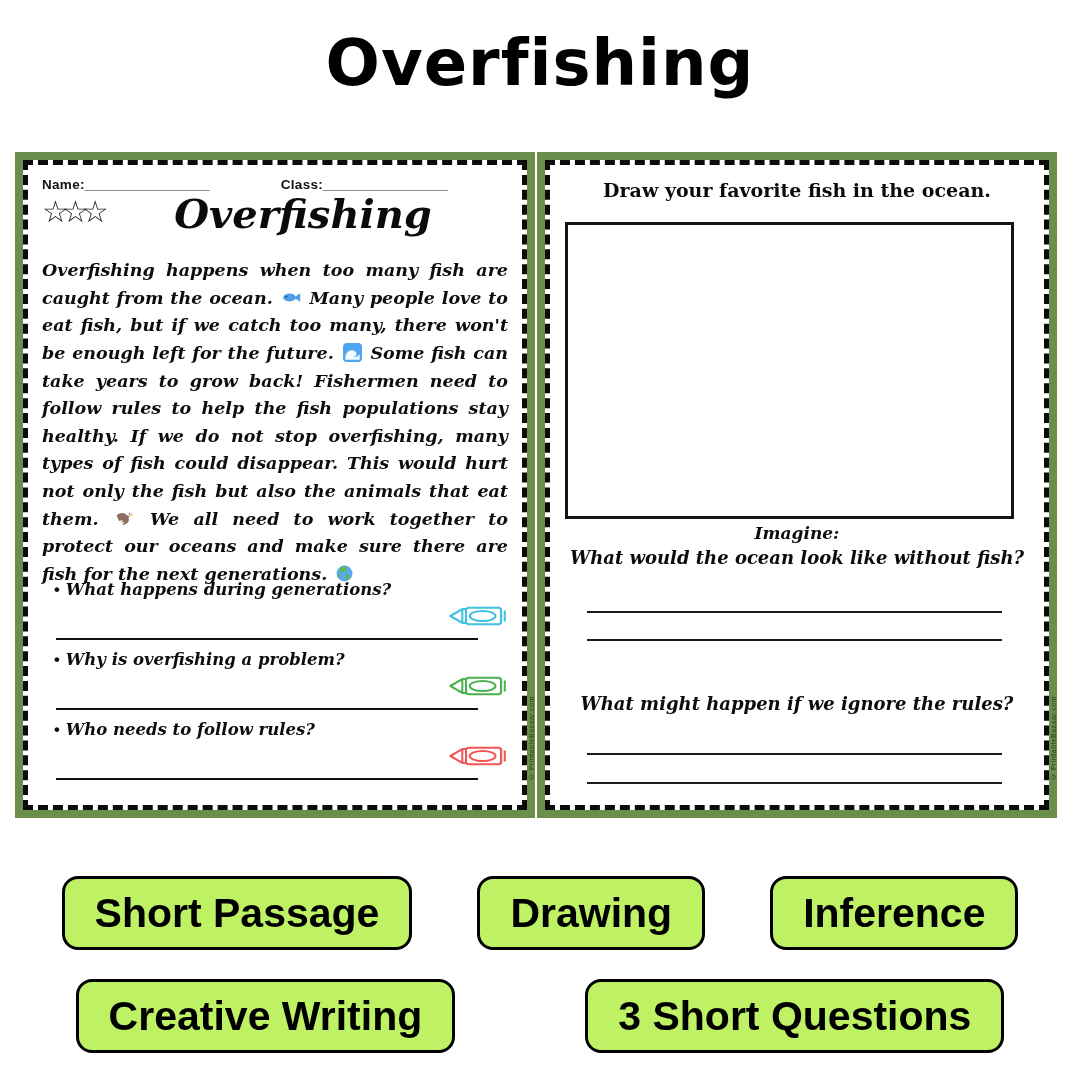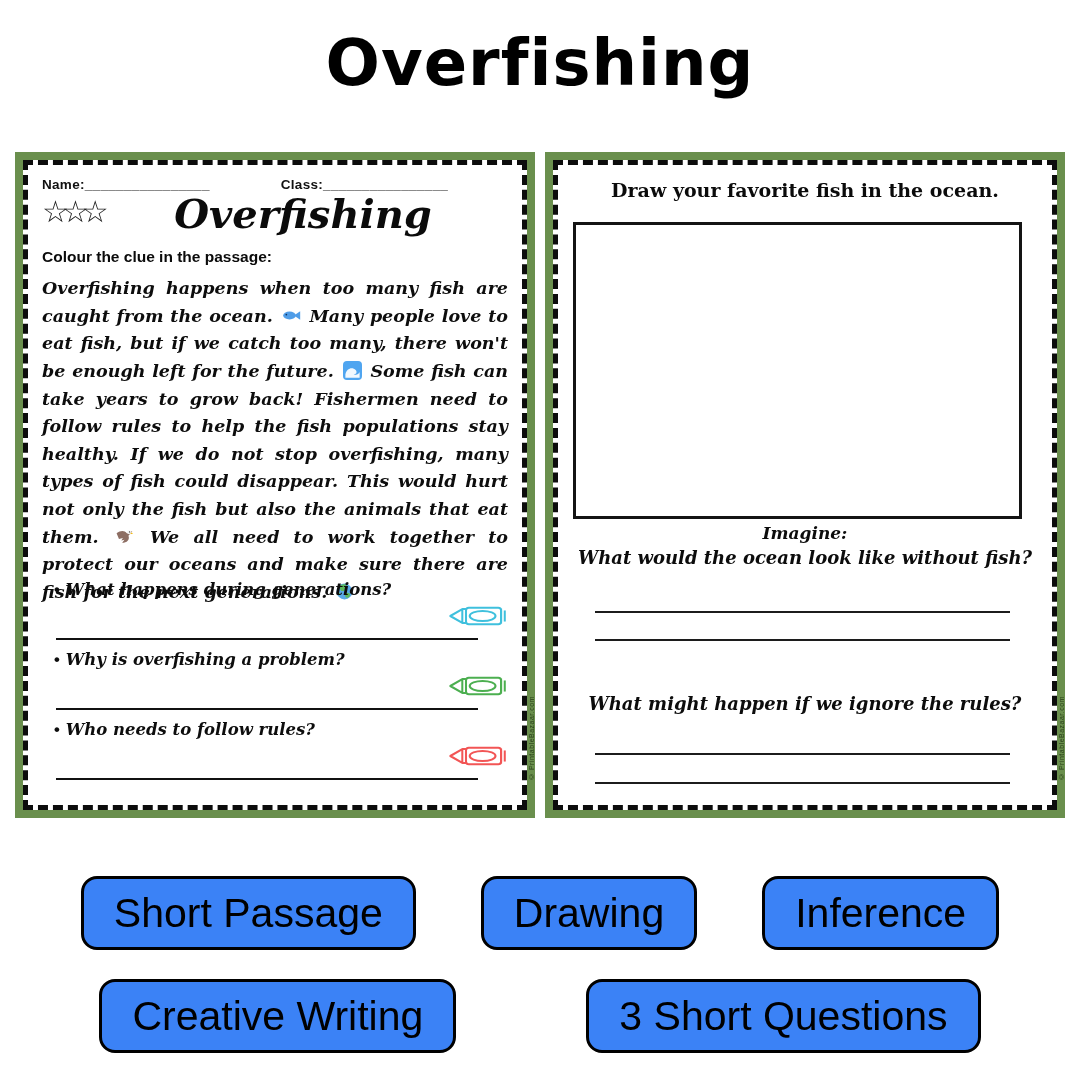--- a/index.html
+++ b/index.html
@@ -9,21 +9,21 @@
   }
 
   
   .main-title {
     position:absolute; top:26px; left:0; width:1080px; text-align:center;
     font-family:"DejaVu Sans", sans-serif; font-weight:800; font-size:64px;
     letter-spacing:1px; color:#000;
   }
 
   
-  .sheets { position:absolute; top:152px; left:15px; width:1050px; height:666px; display:flex; gap:10px; }
+  .sheets { position:absolute; top:152px; left:15px; width:1050px; height:666px; display:flex; gap:2px; }
   .sheet { width:520px; height:666px; background:#6a8f4d; padding:8px; box-sizing:border-box; position:relative; }
   .sheet-inner {
     width:100%; height:100%; box-sizing:border-box; background:#fff;
     border:5px dashed #0c0c0c; position:relative; padding:12px 14px;
   }
   .watermark {
     position:absolute; right:0px; bottom:38px; writing-mode:vertical-rl;
     transform:rotate(180deg); font-size:7px; color:rgba(25,45,12,0.85); letter-spacing:0.5px;
   }
 
@@ -71,22 +71,22 @@
   .inference-q { top:528px; font-size:18px; }
   .r-line { position:absolute; left:37px; width:415px; border-bottom:2px solid #1c1c1c; }
   .r-line1 { top:446px; } .r-line2 { top:474px; }
   .r-line3 { top:588px; } .r-line4 { top:617px; }
 
   
   .tags-row { position:absolute; left:0; width:1080px; display:flex; justify-content:center; align-items:center; }
   .tags-row1 { top:876px; gap:65px; }
   .tags-row2 { top:979px; gap:130px; }
   .tag {
-    height:74px; box-sizing:border-box; background:#3b82f6; border:3.5px solid #000; border-radius:16px;
-    display:flex; align-items:center; padding:0 30px; font-size:41px; color:#000; white-space:nowrap;
+    height:74px; box-sizing:border-box; background:#bef264; border:3.5px solid #000; border-radius:16px;
+    display:flex; align-items:center; padding:0 30px; font-size:41px; color:#000; white-space:nowrap;font-weight:bold;
   }
 </style>
 </head>
 <body>
 
 <div class="main-title">Overfishing</div>
 
 <div class="sheets">
 
   <div class="sheet">
@@ -95,21 +95,20 @@
       <div class="meta-row">
         <span class="meta-name">Name:________________</span>
         <span class="meta-class">Class:________________</span>
       </div>
 
       <div class="header-row">
         <span class="stars">☆☆☆</span>
         <span class="sheet-title">Overfishing</span>
       </div>
 
-      <div class="instruction">Colour the clue in the passage:</div>
 
       <div class="passage">Overfishing happens when too many fish are caught from the ocean. <span class="emoji"><svg viewBox="0 0 24 24">
               <ellipse cx="9.5" cy="12" rx="8" ry="5" fill="#4f9de8"></ellipse>
               <polygon points="15,12 23,6.5 23,17.5" fill="#4f9de8"></polygon>
               <circle cx="5.5" cy="10.8" r="1.1" fill="#10325e"></circle>
             </svg></span> Many people love to eat fish, but if we catch too many, there won't be enough left for the future. <span class="emoji"><svg viewBox="0 0 24 24">
               <rect width="24" height="24" rx="5" fill="#4fa5f0"></rect>
               <path d="M3 17c1.5-8 9-10 13-5.5 2.4 2.7.6 6-2.6 5.2 3.4 1.9 7-0.2 7.6-3V21H3z" fill="#ffffff" opacity="0.92"></path>
             </svg></span> Some fish can take years to grow back! Fishermen need to follow rules to help the fish populations stay healthy. If we do not stop overfishing, many types of fish could disappear. This would hurt not only the fish but also the animals that eat them. <span class="emoji"><svg viewBox="0 0 24 24">
               <path d="M2 8c5-4 10-4 13 0l7-3-5 6c2 5-2 9-8 9l3-4-4 1 2-3-5 1z" fill="#8d6e63"></path>

